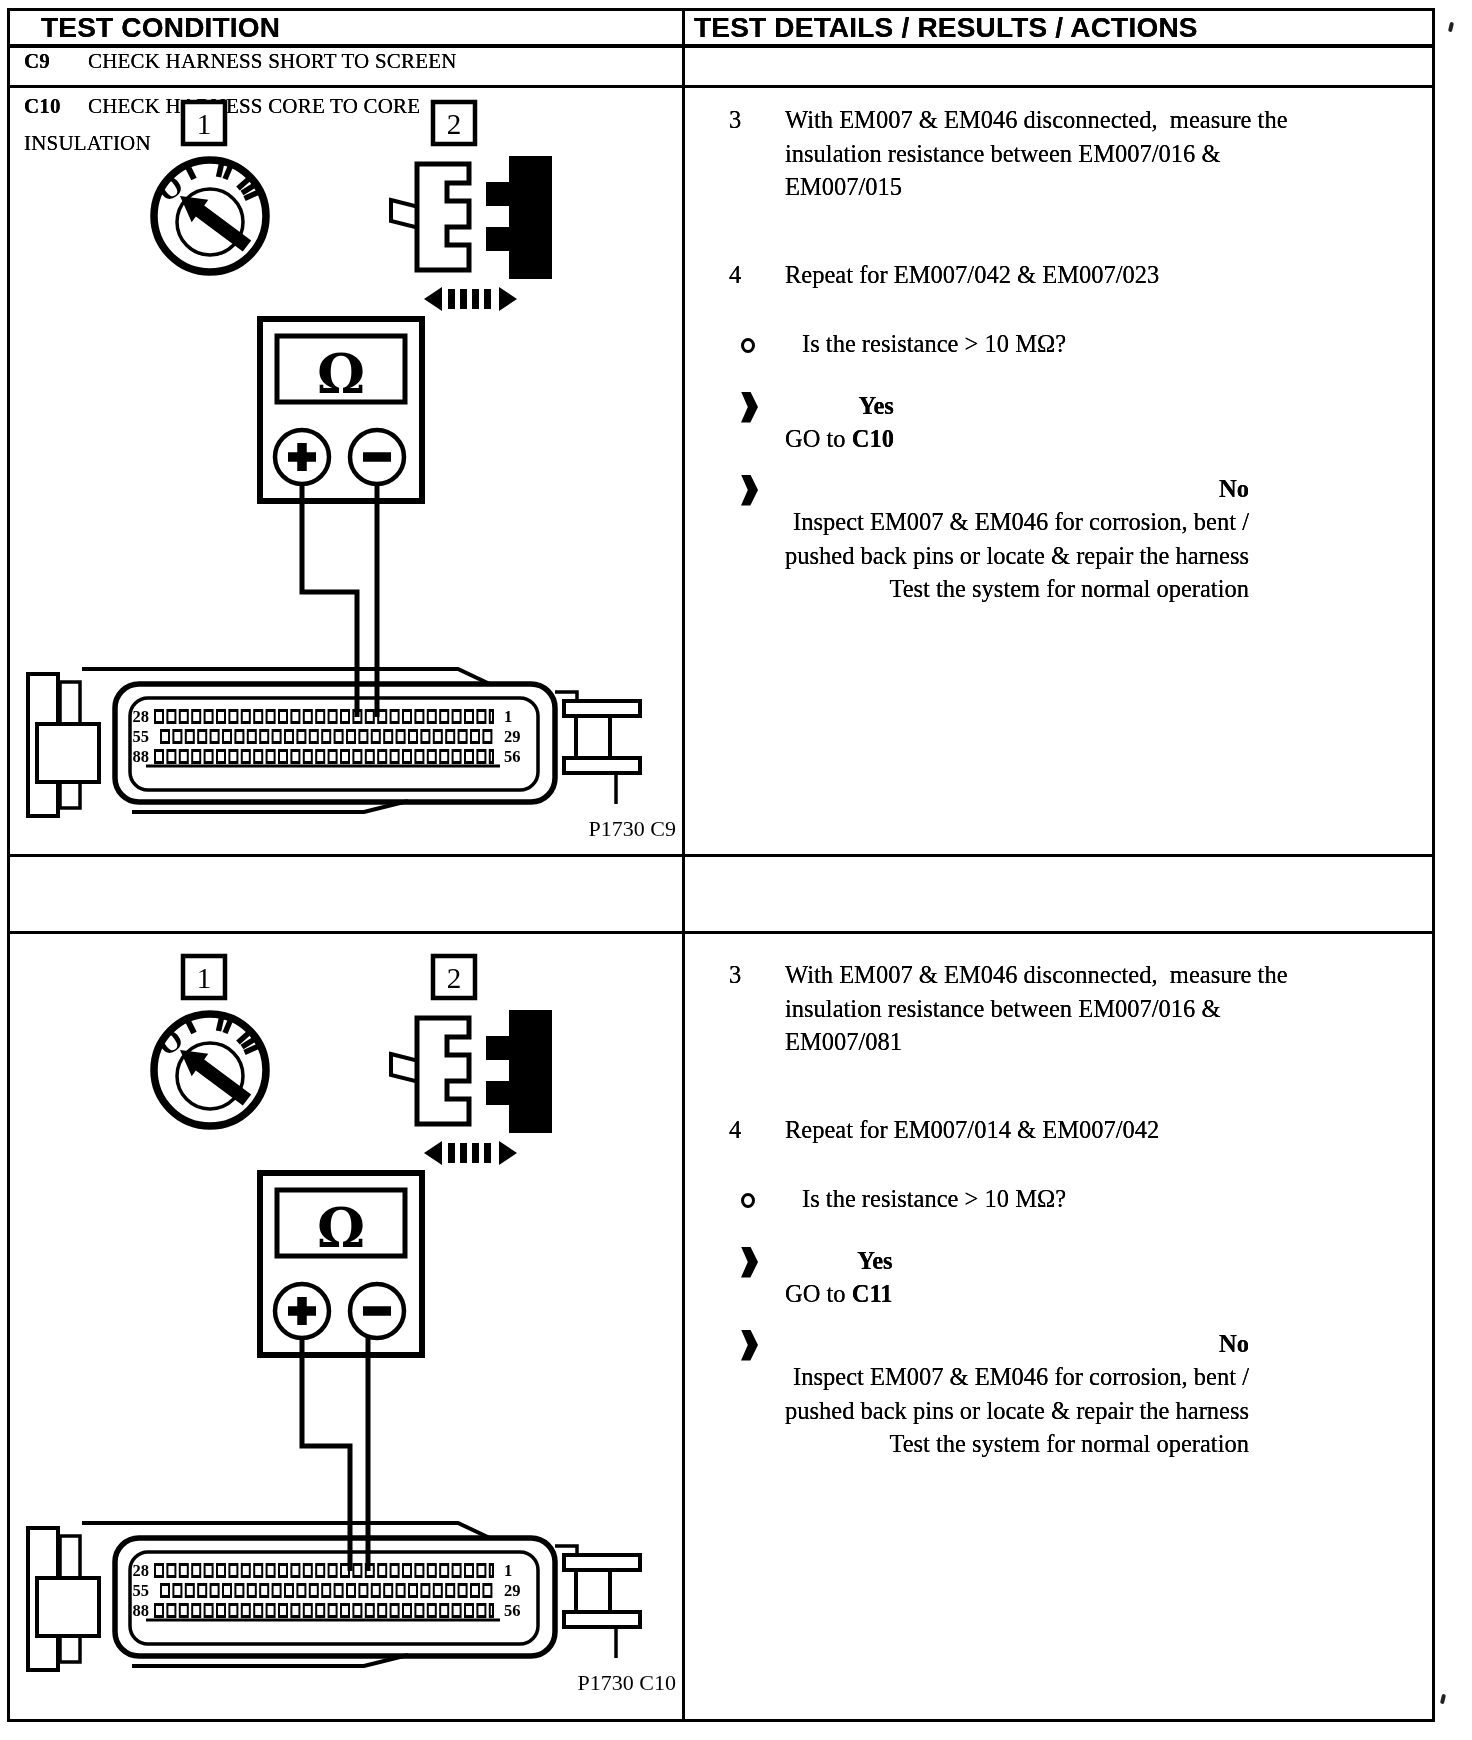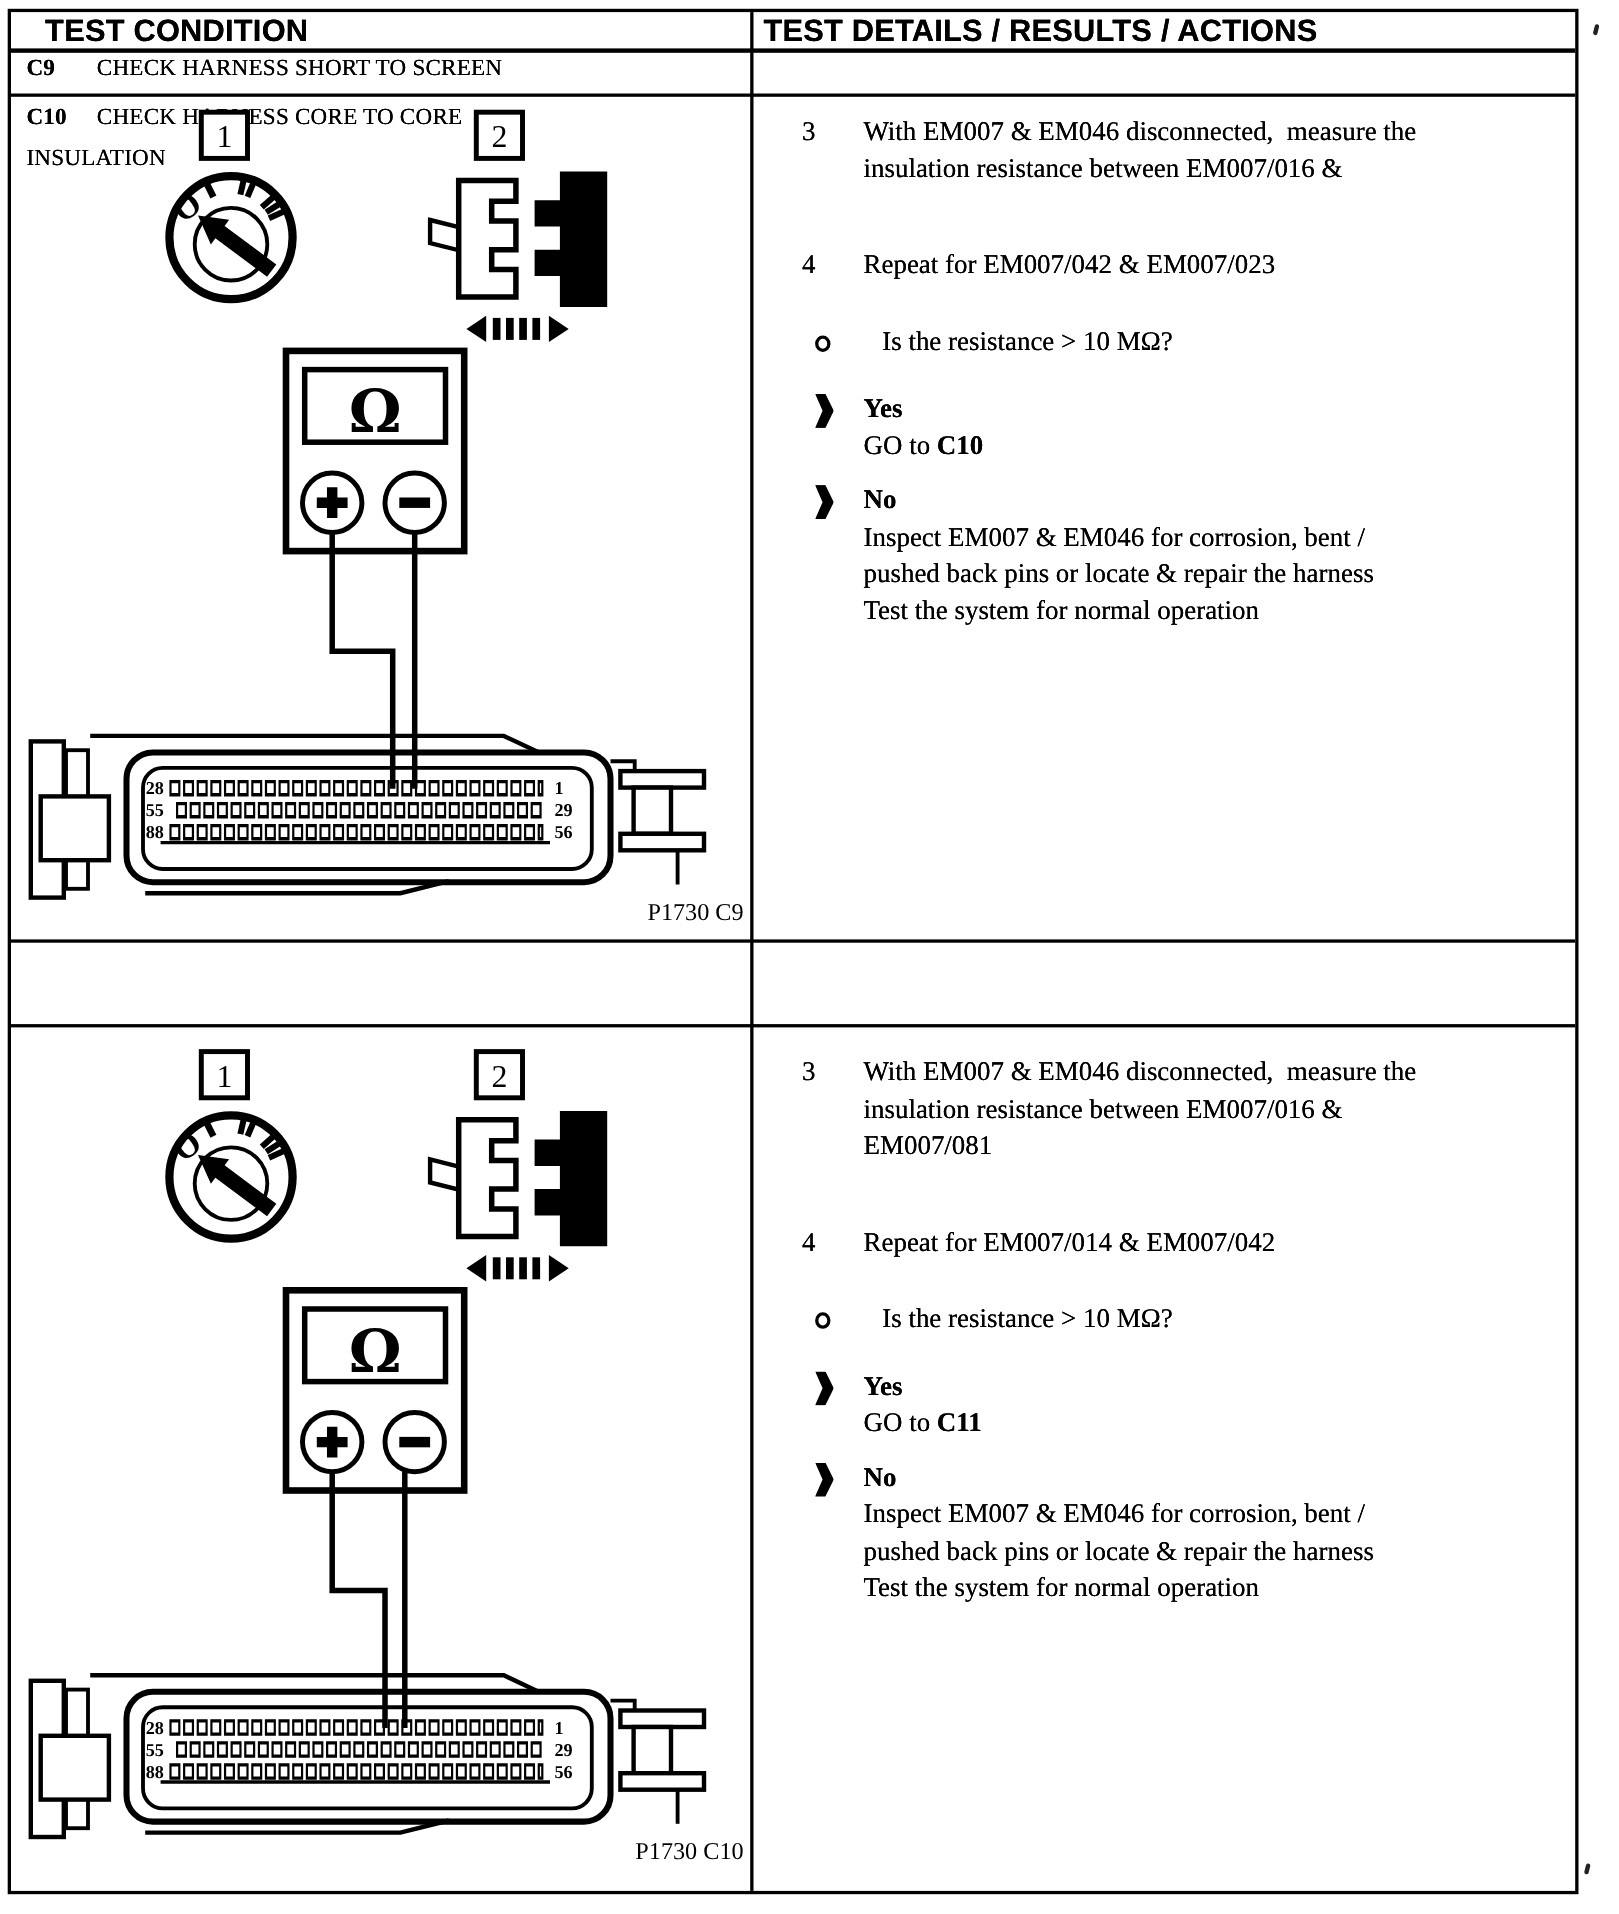--- a/index.html
+++ b/index.html
@@ -44,21 +44,21 @@
   .pad-c10 { padding-top:24px; }
   .step { display:flex; }
   .step + .step { margin-top:54px; }
   .step-num { width:56px; flex:0 0 56px; }
   .step-text { width:645px; }
   .line { white-space:pre-wrap; }
   .q-row { display:flex; margin-top:36px; padding-left:12px;gap:17px; }
   .bullet-box { width:44px; flex:0 0 44px; }
   .circle-bullet { display:block; width:14px; height:15px; margin-top:11px;
                    border:3px solid #000; border-radius:50%; }
-  .yn { display:flex; padding-left:12px; }
+  .yn { display:flex; padding-left:12px;text-align:right; }
   .yn-yes { margin-top:28px; }
   .yn-no  { margin-top:16px; }
   .arrow-bullet { display:block; width:17px; height:31px; margin-top:3px; background:#000;
                   clip-path:polygon(0% 0%, 55% 0%, 100% 50%, 55% 100%, 0% 100%, 40% 50%); }
   .bold { font-weight:bold; }
 
   svg text { font-family:"Liberation Serif", serif; }
   .ohm-sym { font-family:"DejaVu Serif", serif; }
 
   .artifact { position:absolute; width:4px; height:10px; background:#222;
@@ -280,20 +280,21 @@
       </svg>
     </div>
   </div>
 
   <div class="cell txt-cell-c9 proc pad-c9 doc-text">
     <div class="step">
       <span class="step-num">3</span>
       <div class="step-text">
         <div class="line">With EM007 &amp; EM046 disconnected,  measure the</div>
         <div class="line">insulation resistance between EM007/016 &amp;</div>
+        <div class="line">EM007/015</div>
       </div>
     </div>
     <div class="step">
       <span class="step-num">4</span>
       <div class="step-text">
         <div class="line">Repeat for EM007/042 &amp; EM007/023</div>
         <div class="line"></div>
         <div class="line"></div>
       </div>
     </div>

